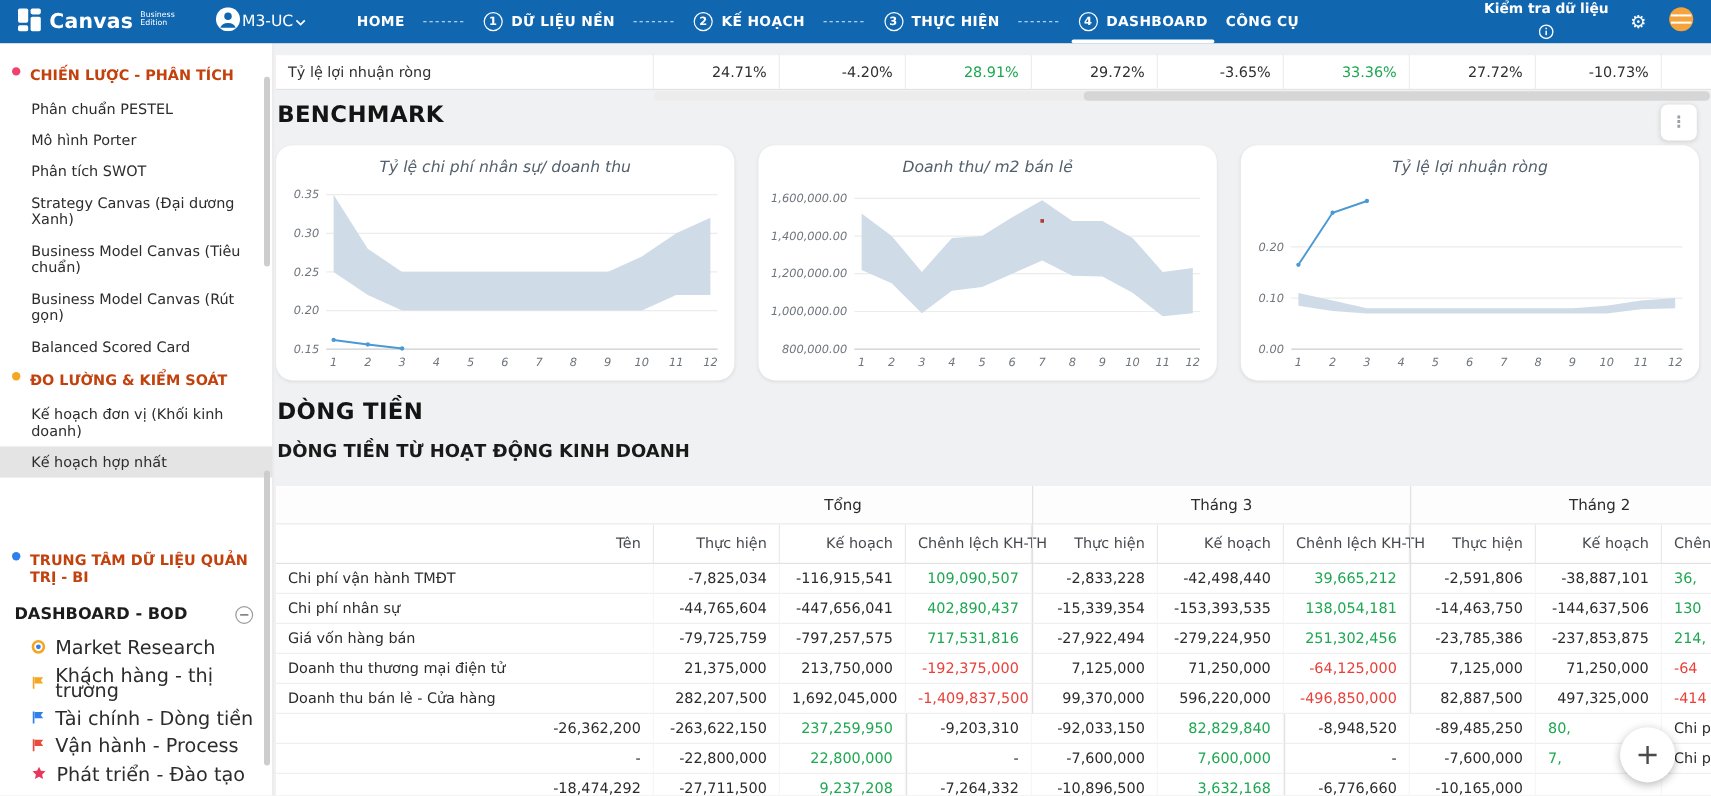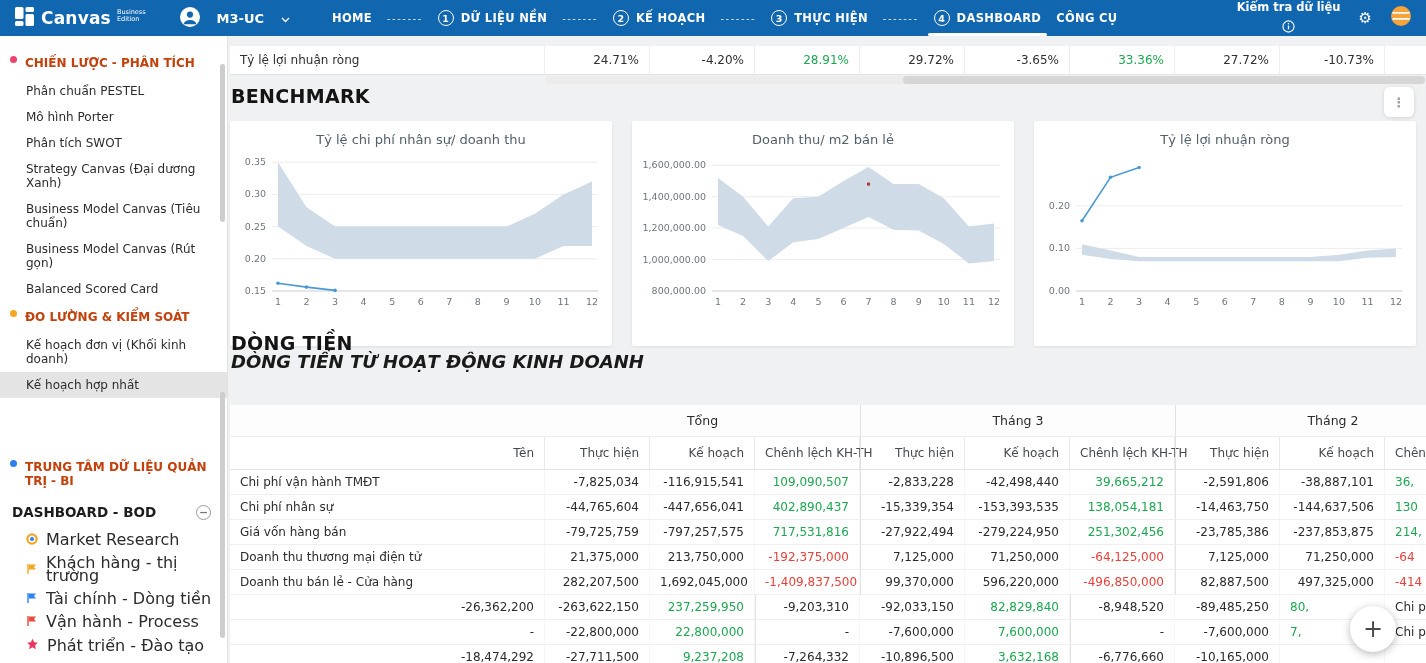--- a/index.html
+++ b/index.html
@@ -4,21 +4,21 @@
 <style>
   * { box-sizing: border-box; margin: 0; padding: 0; }
   html,body { width:1426px; height:663px; overflow:hidden; }
   body { position:relative; background:#f0f1f2; font-family:"DejaVu Sans", sans-serif; }
 
   
   .topbar { position:absolute; top:0; left:0; right:0; height:36px; background:#1166b0; display:flex; align-items:center; color:#fff; z-index:20; }
   .brand { display:flex; align-items:center; gap:6px; padding:0 14px 0 14px; }
   .brand-name { font-size:17px; font-weight:bold; letter-spacing:.2px; }
   .brand-edition { font-size:6.5px; line-height:7.5px; margin-top:-4px; }
-  .workspace { display:flex; align-items:center; gap:17px; margin-left:20px; font-weight:bold; font-size:13px; cursor:pointer; }
+  .workspace { display:flex; align-items:center; gap:2px; margin-left:20px; font-weight:normal; font-size:13px; cursor:pointer; }
   .nav-steps { display:flex; align-items:center; margin-left:42px; gap:15px; height:100%; }
   .step { display:flex; align-items:center; gap:7px; font-size:11.5px; font-weight:bold; letter-spacing:.3px; height:100%; position:relative; cursor:pointer; white-space:nowrap; }
   .step-num { width:16px; height:16px; border:1px solid #fff; border-radius:50%; display:flex; align-items:center; justify-content:center; font-size:9.5px; flex:0 0 auto; }
   .step.active::after { content:""; position:absolute; left:-6px; right:-6px; bottom:0; height:3px; background:#fff; border-radius:2px; }
   .dots { color:rgba(255,255,255,.85); font-size:10px; letter-spacing:1.5px; user-select:none; }
   .topbar-right { margin-left:auto; display:flex; align-items:center; gap:18px; padding-right:14px; }
   .data-check { font-size:11.5px; font-weight:bold; display:flex; gap:6px; align-items:center; cursor:pointer; white-space:nowrap;flex-direction:column; }
   .gear { font-size:15px; cursor:pointer; line-height:1; }
 
   
@@ -37,25 +37,25 @@
   .main { position:absolute; left:229px; top:36px; right:0; bottom:0; background:#f0f1f2; overflow:hidden; }
   .metric-wrap { position:absolute; top:9px; left:1px; width:1196px; overflow:hidden; }
   .cf-grid { display:grid; grid-template-columns:315px repeat(9,105px); width:1260px; background:#fff; font-size:12px; }
   .metric-cell { padding:7px 10px; border-right:1px solid #ededed; border-bottom:1px solid #e3e3e3; border-top:1px solid #f0f0f0; text-align:right; white-space:nowrap; color:#2f2f2f; }
   .metric-name { text-align:left; }
   .hscroll { position:absolute; top:40px; left:316px; width:880px; height:8px; background:#ececec; border-radius:4px; }
   .hscroll-thumb { position:absolute; left:358px; top:0; width:522px; height:8px; background:#d6d6d6; border-radius:4px; }
   .bench-h { position:absolute; top:49px; left:2px; font-size:19px; font-weight:bold; color:#141414; letter-spacing:.3px; }
   .kebab { position:absolute; top:51px; right:12px; width:30px; height:30px; background:#fff; border-radius:6px; box-shadow:0 1px 4px rgba(0,0,0,.13); display:flex; align-items:center; justify-content:center; color:#9aa0a6; font-size:13px; font-weight:bold; cursor:pointer; }
   .cards { position:absolute; top:85px; left:1px; right:10px; display:flex; gap:20px; }
-  .card { flex:1; background:#fff; border-radius:2px; box-shadow:0 1px 3px rgba(0,0,0,.08); height:225px; overflow:hidden; }
+  .card { flex:1; background:#fff; border-radius:14px; box-shadow:0 1px 3px rgba(0,0,0,.08); height:196px; overflow:hidden;font-style:italic; }
   .card-title { text-align:center; font-size:13px; color:#53606c; padding-top:11px; }
   .chart { display:block; margin-top:4px; }
   .cash-h { position:absolute; top:296px; left:2px; font-size:19px; font-weight:bold; color:#141414; letter-spacing:.3px; }
-  .cash-sub { position:absolute; top:315px; left:2px; font-size:18px; font-weight:bold; color:#1a1a1a;font-style:italic; }
+  .cash-sub { position:absolute; top:331px; left:2px; font-size:15px; font-weight:bold; color:#1a1a1a; }
   .table-wrap { position:absolute; top:369px; left:1px; width:1196px; overflow:hidden; }
   .g-cell { text-align:center; padding:8px 0 8px; color:#2b2b2b; border-bottom:1px solid #ececec; background:#fdfdfd; font-size:12.5px; }
   .h-cell { text-align:right; padding:9px 10px; color:#45494e; border-bottom:1px solid #e2e2e2; border-right:1px solid #e9e9e9; white-space:nowrap; }
   .h-name { text-align:right; }
   .d-cell { text-align:right; padding:5px 10px; border-bottom:1px solid #efefef; border-right:1px solid #f6f6f6; color:#2b2b2b; white-space:nowrap; line-height:14px; }
   .d-name { text-align:left; }
   .gsep { border-left:1px solid #e2e2e2; }
   .clip-left { text-align:left; }
   .pos { color:#1da750; }
   .neg { color:#e8403a; }

